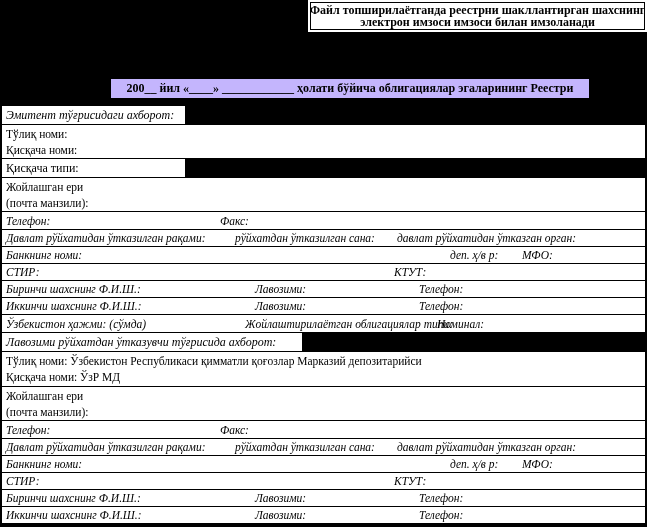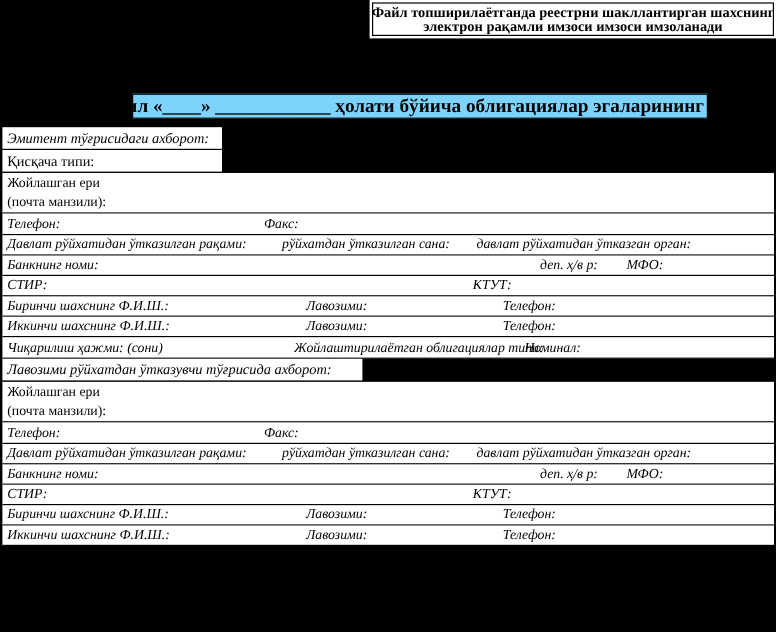--- a/index.html
+++ b/index.html
@@ -31,28 +31,28 @@
     font-weight: bold;
     font-size: 12px;
     line-height: 12.5px;
     white-space: nowrap;
   }
   
   .title-box {
     position: absolute;
     left: 110px; top: 78px;
     width: 480px; height: 21px;
-    background: #7dd3fc;
+    background: #c4b5fd;
     border: 1px solid #000;
     box-sizing: border-box;
     display: flex;
     align-items: center;
     justify-content: center;
     font-weight: bold;
-    font-size: 16px;
+    font-size: 12px;
     white-space: nowrap;
   }
   
   .form-table {
     position: absolute;
     left: 2px; top: 106px;
     width: 643px;
   }
   .row { width: 100%; box-sizing: border-box; }
   .row.section {
@@ -96,34 +96,38 @@
   }
 </style>
 </head>
 <body>
 
 <div class="screen">
 
   <div class="note-box">
     <div class="note-inner">
       <span>Файл топширилаётганда реестрни шакллантирган шахснинг</span>
-      <span>электрон рақамли имзоси имзоси имзоланади</span>
+      <span>электрон имзоси имзоси билан имзоланади</span>
     </div>
   </div>
 
   <div class="title-box">
     <span>200__ йил «____» ____________ ҳолати бўйича облигациялар эгаларининг Реестри</span>
   </div>
 
   <div class="form-table">
       <div class="row section" style="height: 19px;">
         <div class="section-box it" style="width: 183px;">
           <span>Эмитент тўғрисидаги ахборот:</span>
         </div>
       </div>
+      <div class="row lines" style="height: 34px;">
+        <div>Тўлиқ номи:</div>
+        <div>Қисқача номи:</div>
+      </div>
       <div class="row section" style="height: 19px;">
         <div class="section-box" style="width: 183px;">
           <span>Қисқача типи:</span>
         </div>
       </div>
       <div class="row lines" style="height: 34px;">
         <div>Жойлашган ери</div>
         <div>(почта манзили):</div>
       </div>
       <div class="row fields" style="height: 18px;">
@@ -148,29 +152,33 @@
         <span class="field" style="left: 4px;">Биринчи шахснинг Ф.И.Ш.:</span>
         <span class="field" style="left: 253px;">Лавозими:</span>
         <span class="field" style="left: 417px;">Телефон:</span>
       </div>
       <div class="row fields" style="height: 17px;">
         <span class="field" style="left: 4px;">Иккинчи шахснинг Ф.И.Ш.:</span>
         <span class="field" style="left: 253px;">Лавозими:</span>
         <span class="field" style="left: 417px;">Телефон:</span>
       </div>
       <div class="row fields" style="height: 18px;">
-        <span class="field" style="left: 4px;">Чиқарилиш ҳажми: (сони)</span>
+        <span class="field" style="left: 4px;">Ўзбекистон ҳажми: (сўмда)</span>
         <span class="field" style="left: 243px;">Жойлаштирилаётган облигациялар типи:</span>
         <span class="field" style="left: 415px; padding-left: 20px;">Номинал:</span>
       </div>
       <div class="row section" style="height: 19px;">
         <div class="section-box it" style="width: 300px;">
           <span>Лавозими рўйхатдан ўтказувчи тўғрисида ахборот:</span>
         </div>
       </div>
+      <div class="row lines" style="height: 35px;">
+        <div>Тўлиқ номи: Ўзбекистон Республикаси қимматли қоғозлар Марказий депозитарийси</div>
+        <div>Қисқача номи: ЎзР МД</div>
+      </div>
       <div class="row lines" style="height: 34px;">
         <div>Жойлашган ери</div>
         <div>(почта манзили):</div>
       </div>
       <div class="row fields" style="height: 18px;">
         <span class="field" style="left: 4px;">Телефон:</span>
         <span class="field" style="left: 218px;">Факс:</span>
       </div>
       <div class="row fields" style="height: 17px;">
         <span class="field" style="left: 4px;">Давлат рўйхатидан ўтказилган рақами:</span>

